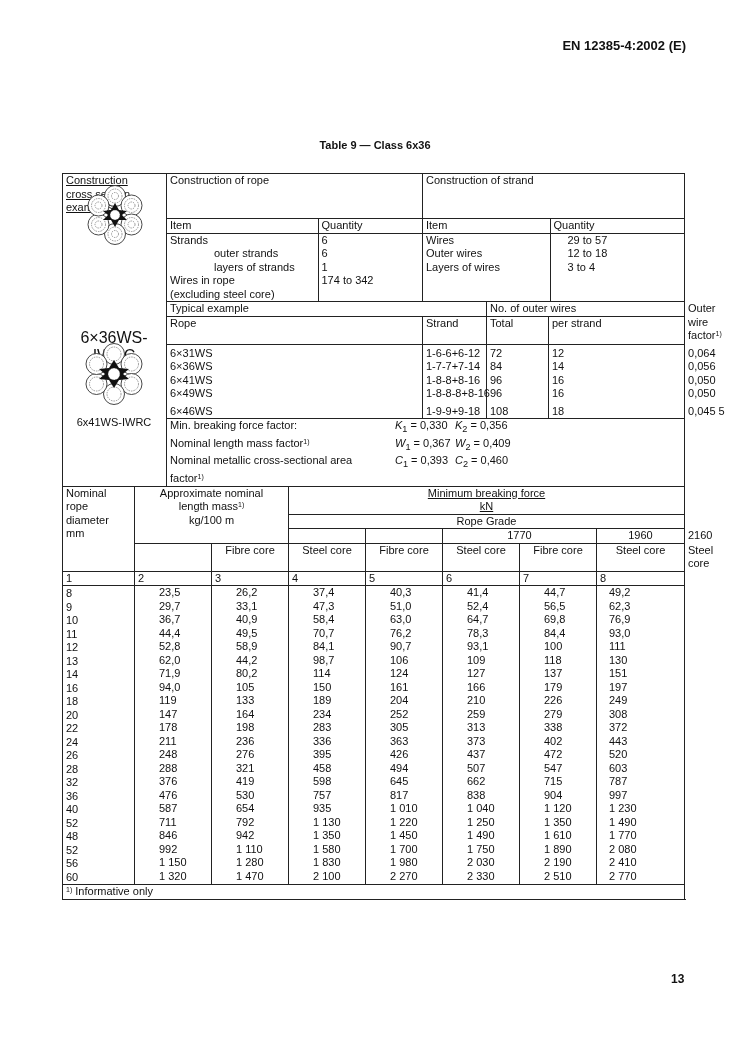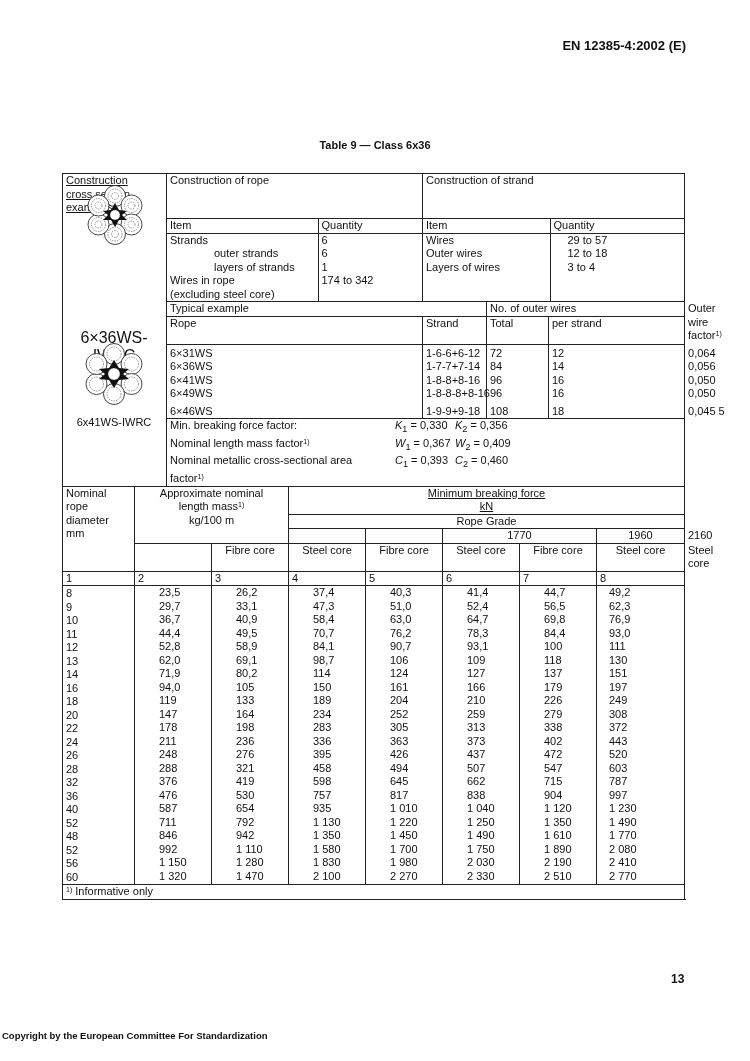--- a/index.html
+++ b/index.html
@@ -336,21 +336,21 @@
             <div>992</div>
             <div>1 150</div>
             <div>1 320</div>
           </td>
       <td id="c2" style="padding-left:24px">
             <div>26,2</div>
             <div>33,1</div>
             <div>40,9</div>
             <div>49,5</div>
             <div>58,9</div>
-            <div>69,1</div>
+            <div>44,2</div>
             <div>80,2</div>
             <div>105</div>
             <div>133</div>
             <div>164</div>
             <div>198</div>
             <div>236</div>
             <div>276</div>
             <div>321</div>
             <div>419</div>
             <div>530</div>
@@ -484,14 +484,13 @@
     </tr>
     <tr>
       <td colspan="8"><sup>1)</sup> <span>Informative only</span></td>
     </tr>
   </tbody>
     </table>
 </div>
 
 <div class="pageno">13</div>
 <div class="copy">
-  <div>Copyright by the European Committee For Standardization</div>
 </div>
 
 </body></html>

